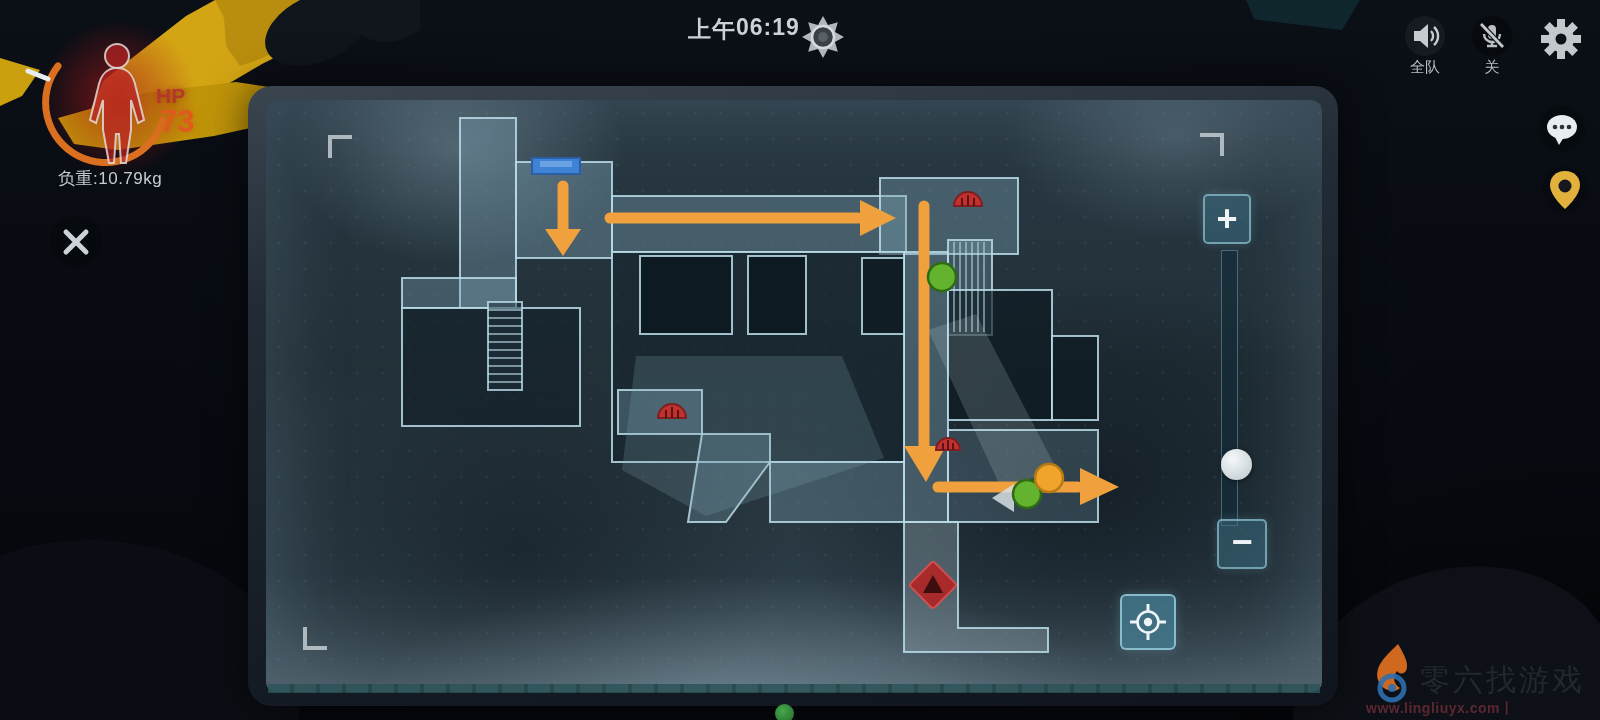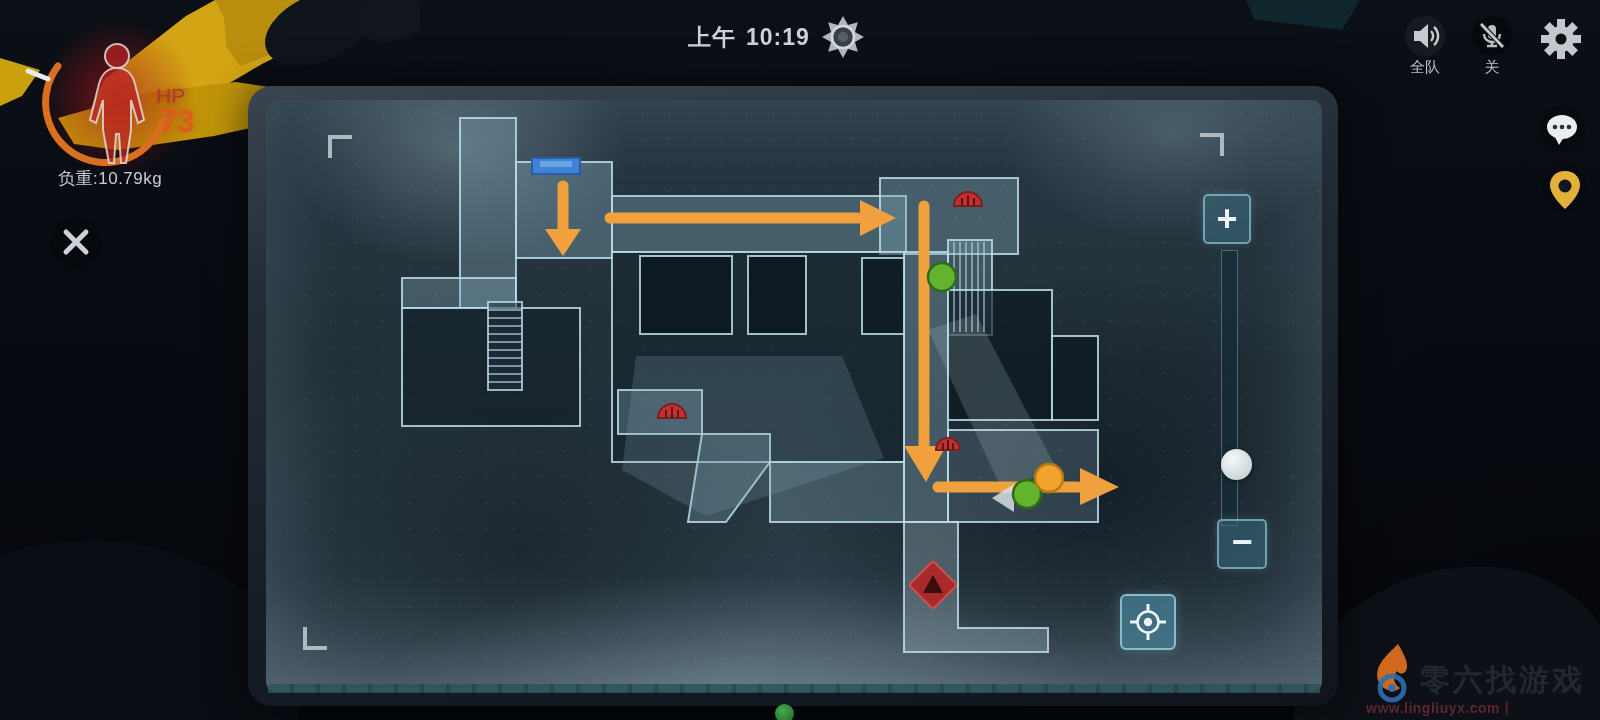--- a/index.html
+++ b/index.html
@@ -56,39 +56,39 @@
     background:rgba(18,44,56,.6);border:1px solid rgba(130,180,198,.45);}
   .slider-knob{left:1221px;top:449px;width:31px;height:31px;border-radius:50%;z-index:5;
     background:radial-gradient(circle at 38% 32%, #f5f8f9, #c9d4d8 75%, #aebcc1);
     box-shadow:0 1px 5px rgba(0,0,0,.5);cursor:pointer;}
   .recenter{left:1120px;top:594px;width:52px;height:52px;z-index:4;border-radius:6px;
     background:rgba(70,125,148,.78);border:2px solid rgba(160,215,228,.75);
     display:flex;align-items:center;justify-content:center;cursor:pointer;
     box-shadow:0 0 12px rgba(120,190,210,.3);}
   
   .hud{z-index:5;}
-  .time-wrap{left:688px;top:14px;display:flex;align-items:center;gap:10px;z-index:5;
+  .time-wrap{left:688px;top:14px;display:flex;align-items:flex-start;z-index:5;
     color:#ccd1d5;font-size:23px;font-weight:bold;letter-spacing:1px;}
-  .hp-label{left:156px;top:84px;color:#b5372a;font-size:21px;font-weight:normal;z-index:5;
+  .hp-label{left:156px;top:84px;color:#b5372a;font-size:21px;font-weight:bold;z-index:5;
     text-shadow:0 0 6px rgba(150,30,20,.6);}
   .hp-value{left:160px;top:104px;color:#e05a1e;font-size:31px;font-weight:bold;z-index:5;
     text-shadow:0 0 8px rgba(200,70,20,.5);}
   .weight{left:58px;top:167px;color:#c6cdd2;font-size:17px;z-index:5;letter-spacing:.5px;}
   .close-btn{left:50px;top:216px;width:52px;height:52px;z-index:5;cursor:pointer;
     display:flex;align-items:center;justify-content:center;border-radius:50%;
     background:rgba(0,0,0,.25);}
   .tr-icon{z-index:5;display:flex;flex-direction:column;align-items:center;gap:2px;cursor:pointer;}
   .icon-circle{width:40px;height:40px;border-radius:50%;background:rgba(255,255,255,.05);
     display:flex;align-items:center;justify-content:center;}
   .tr-label{color:#b9bfc4;font-size:15px;text-align:center;}
   .side-circle{width:46px;height:46px;border-radius:50%;background:rgba(5,8,12,.45);
     display:flex;align-items:center;justify-content:center;z-index:5;cursor:pointer;}
   
   .watermark{z-index:6;}
-  .wm-title{left:1420px;top:660px;font-size:30px;font-weight:bold;color:#23282f;z-index:6;
+  .wm-title{left:1420px;top:660px;font-size:30px;font-weight:normal;color:#23282f;z-index:6;
     letter-spacing:3px;}
   .wm-urls{left:1366px;top:700px;font-size:14px;font-weight:bold;color:#5c2730;z-index:6;
     letter-spacing:.5px;}
 </style>
 </head>
 <body>
 
 <div class="stage">
 
   <div class="abs vignette"></div>
@@ -210,21 +210,21 @@
   <div class="abs recenter">
     <svg width="42" height="42" viewBox="-21 -21 42 42">
       <circle r="10.5" fill="none" stroke="#ecf4f7" stroke-width="2.6"></circle>
       <circle r="4.2" fill="#ecf4f7"></circle>
       <path d="M0,-18 V-11 M0,11 V18 M-18,0 H-11 M11,0 H18" stroke="#ecf4f7" stroke-width="3"></path>
     </svg>
   </div>
 
   <div class="abs time-wrap hud">
     <span>上午</span>
-    <span>10:19</span>
+    <span>06:19</span>
     <svg width="46" height="46" viewBox="-23 -23 46 46">
       <polygon fill="#b0b6bb" points="21,0 12,5 14.8,14.8 5,12 0,21 -5,12 -14.8,14.8 -12,5 -21,0 -12,-5 -14.8,-14.8 -5,-12 0,-21 5,-12 14.8,-14.8 12,-5"></polygon>
       <circle r="11" fill="#3a4046" stroke="#d5dade" stroke-width="2.5"></circle>
       <circle r="5" fill="#565e66"></circle>
     </svg>
   </div>
 
   <svg class="abs hud" style="left:18px;top:8px;" width="200" height="200">
     <defs>
       <radialGradient id="glow" cx="50%" cy="50%" r="50%">

